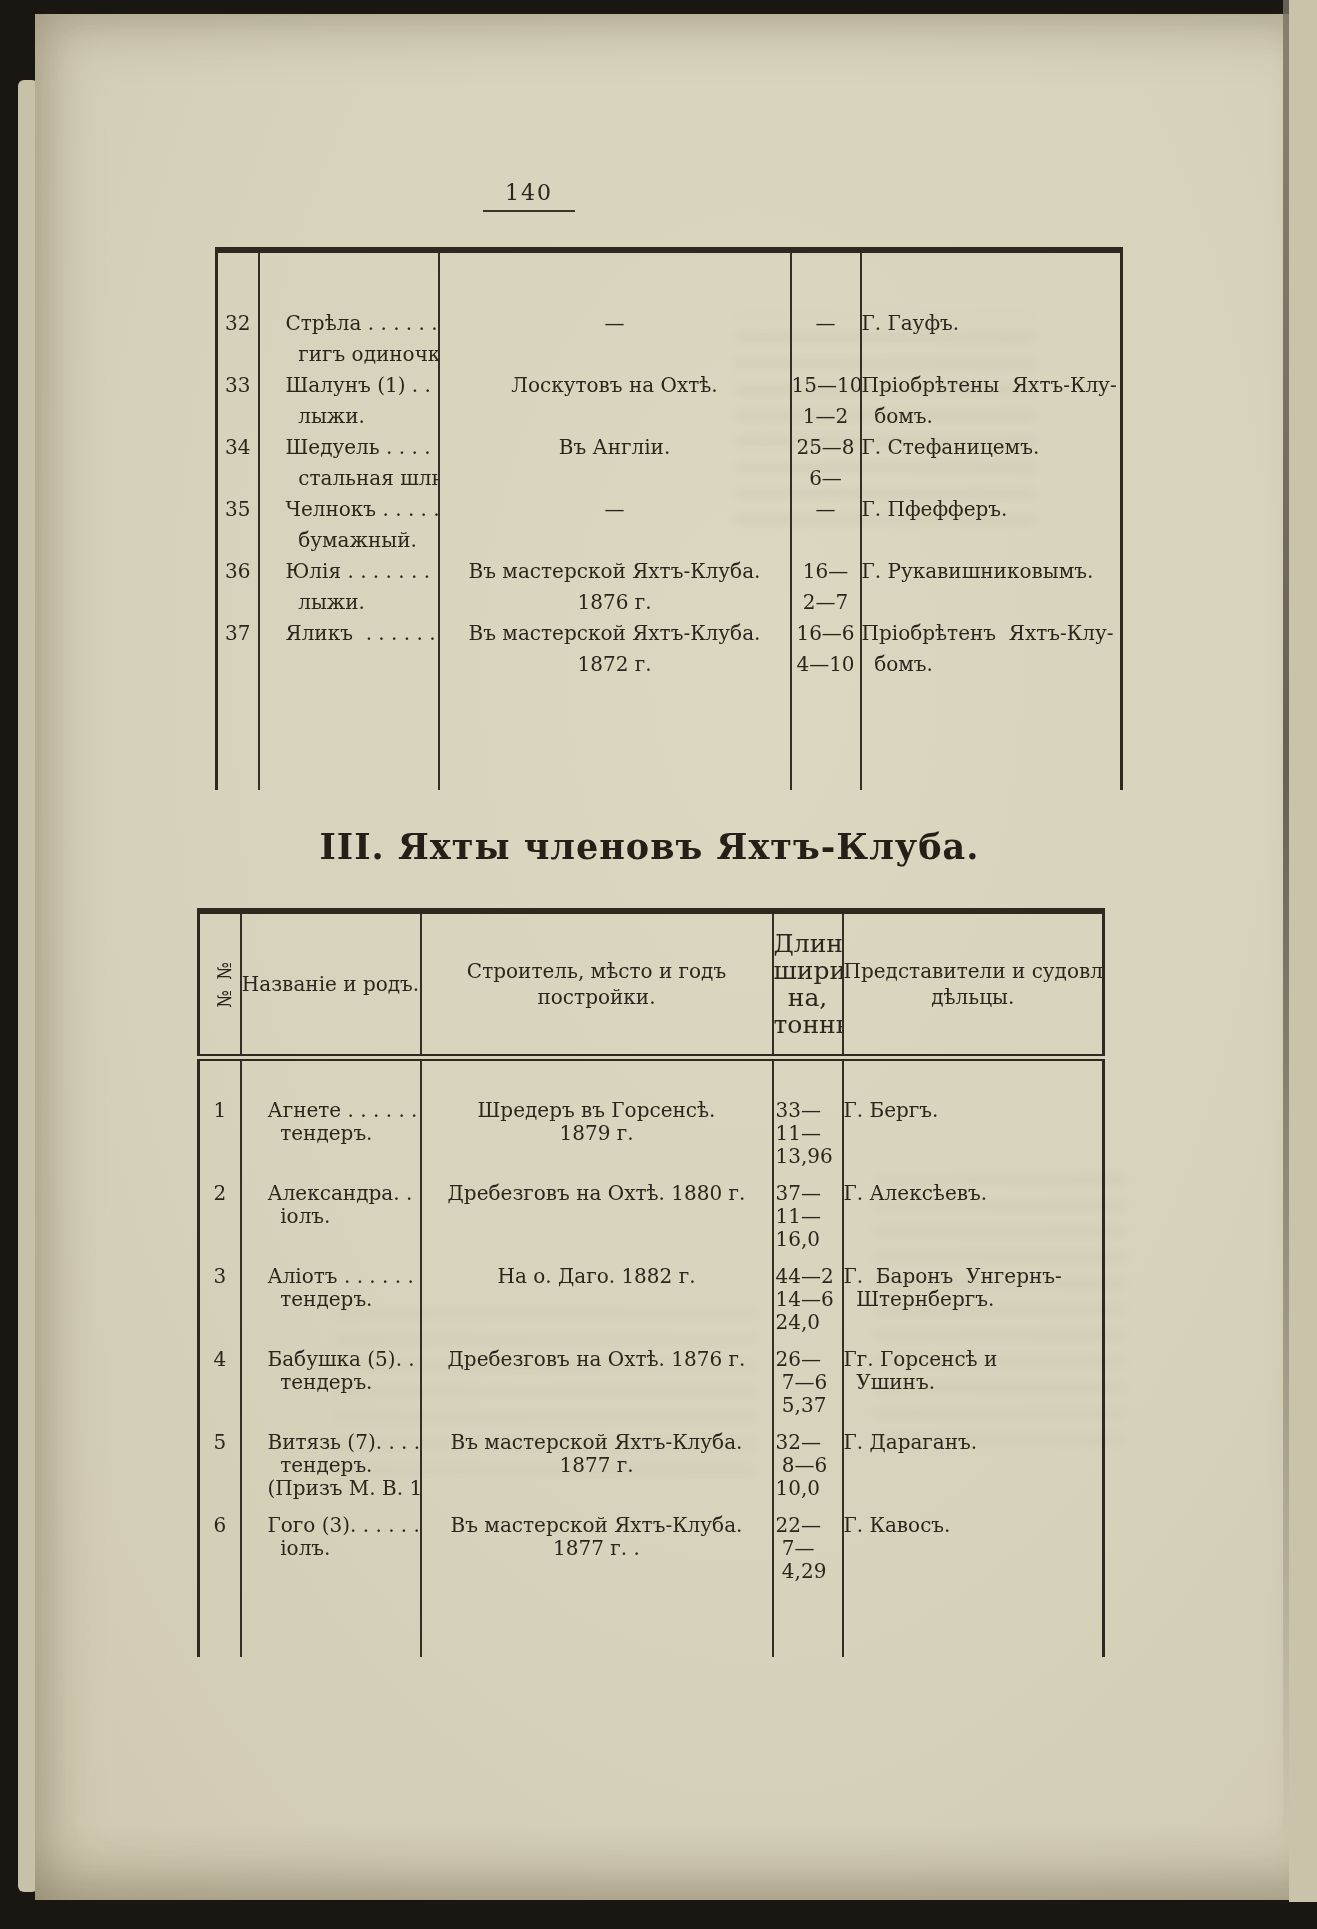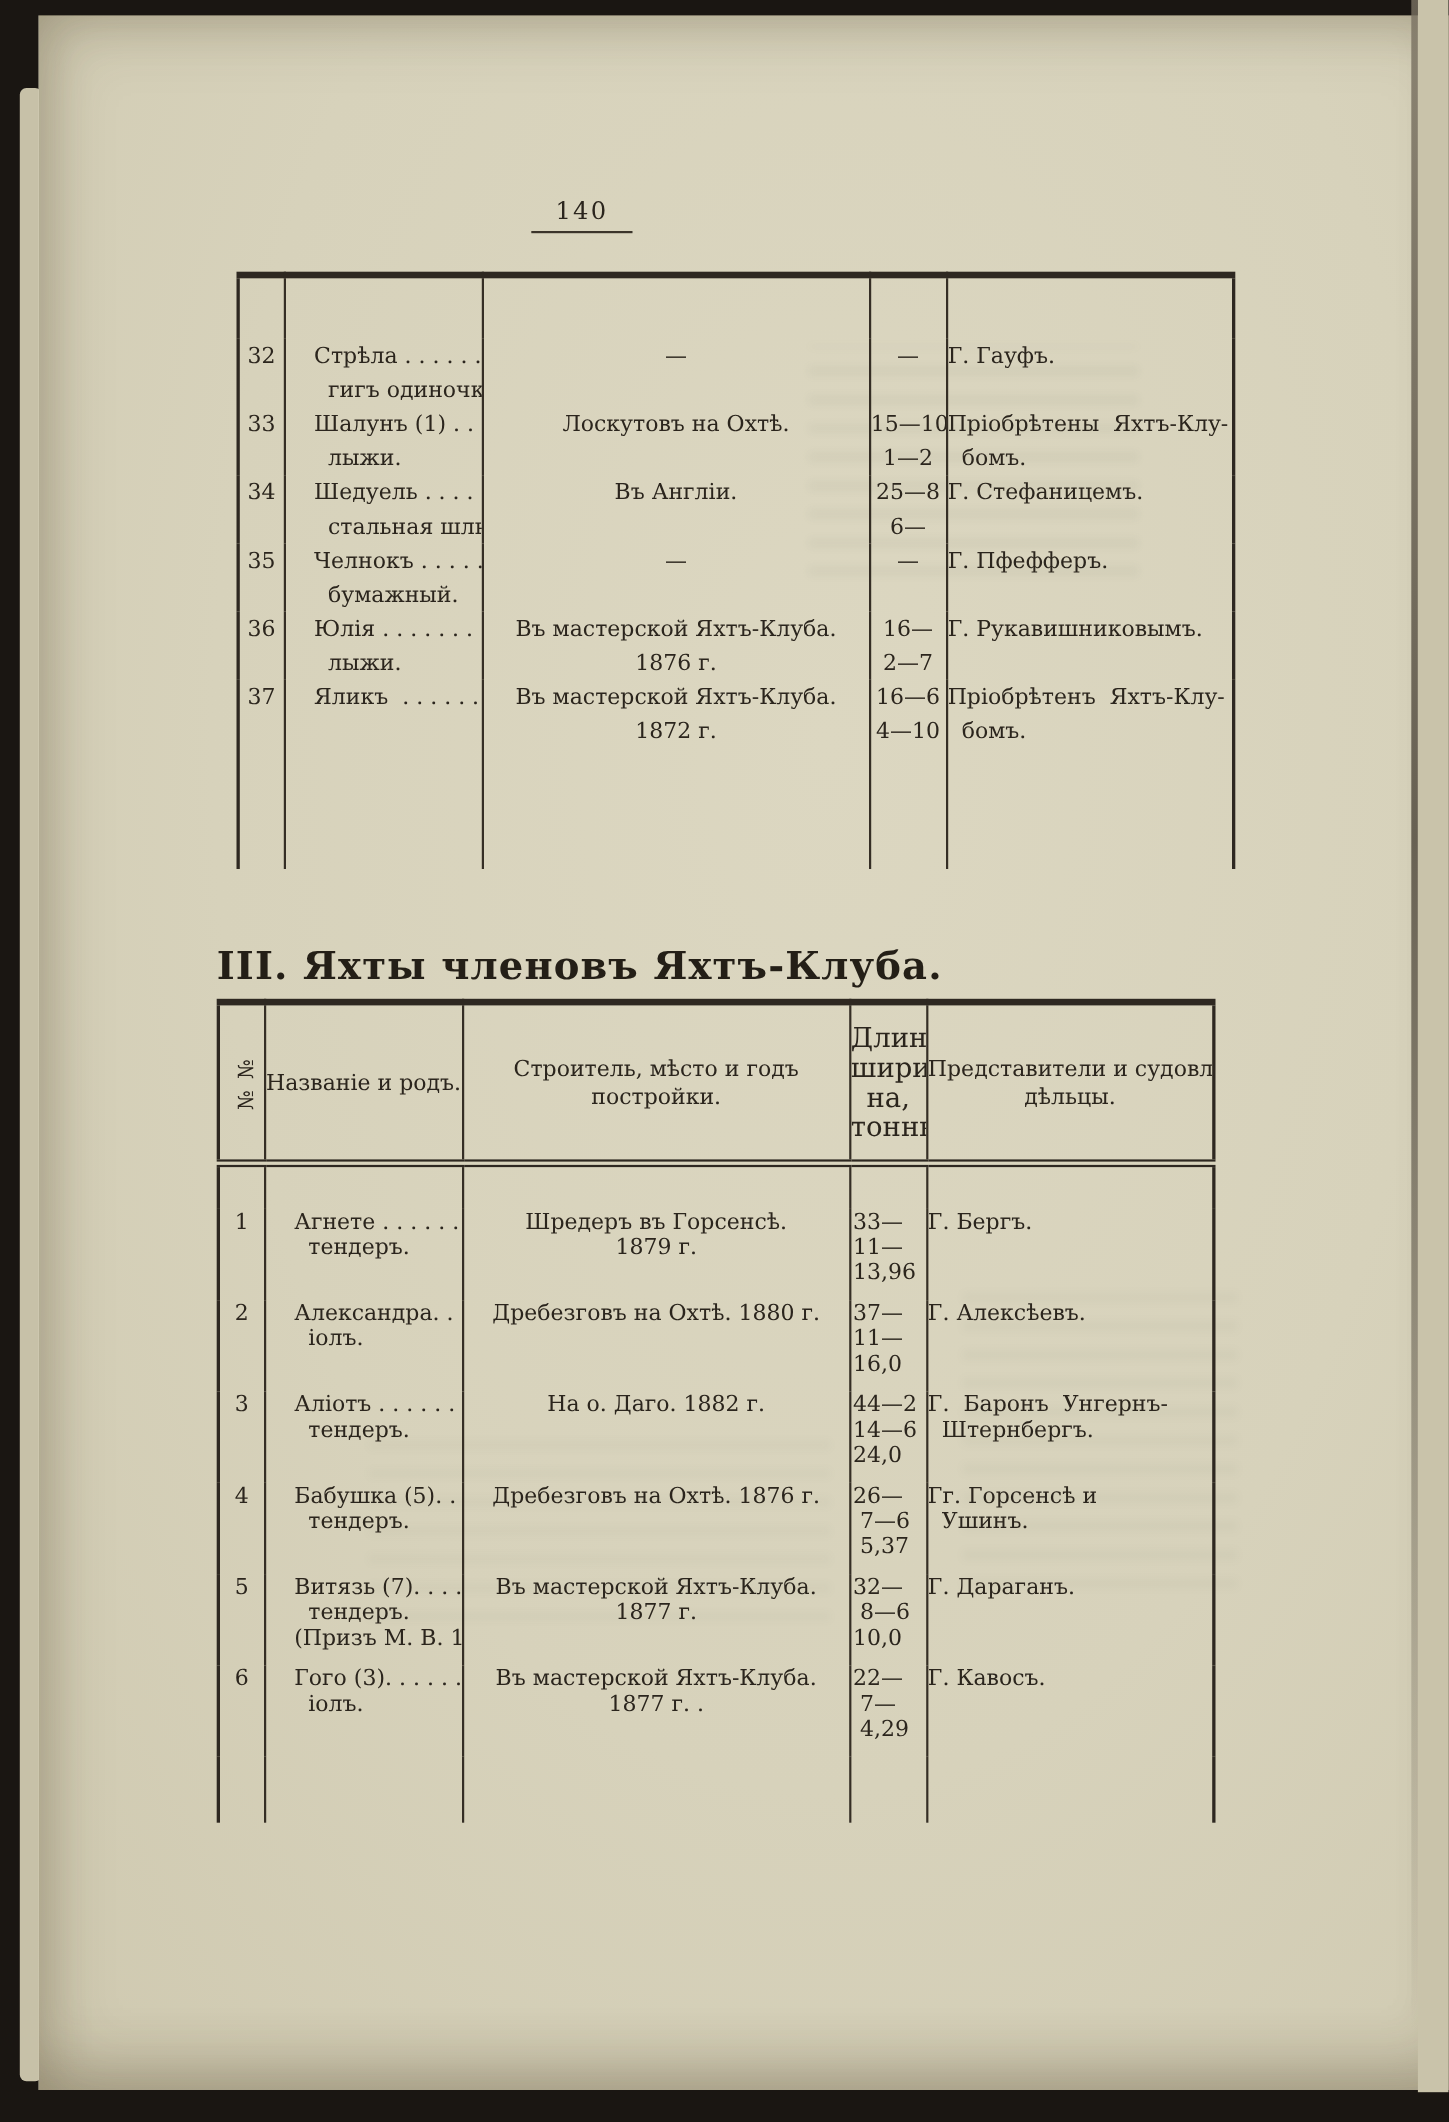--- a/index.html
+++ b/index.html
@@ -40,21 +40,21 @@
   .g3{left:300px;top:1290px;width:420px;height:170px;opacity:.3;}
   .page-number-wrap{
     position:absolute;left:424px;top:166px;width:140px;text-align:center;
     font-size:22px;letter-spacing:2px;color:#2b251d;
   }
   .page-number-rule{
     position:absolute;left:448px;top:196px;width:92px;height:0;
     border-top:2px solid #3b342a;
   }
   .section-heading{
-    position:absolute;left:162px;top:844px;width:905px;
+    position:absolute;left:162px;top:812px;width:905px;text-align:center;
     font-size:35px;font-weight:bold;letter-spacing:1px;color:#241f17;
   }
 
   
   table{border-collapse:collapse;table-layout:fixed;position:absolute;}
   #t1{left:180px;top:233px;width:905px;}
   #t2{left:162px;top:894px;width:905px;}
   #t1,#t2{
     border-top:6px solid #2e2821;
     border-left:3px solid #2e2821;

